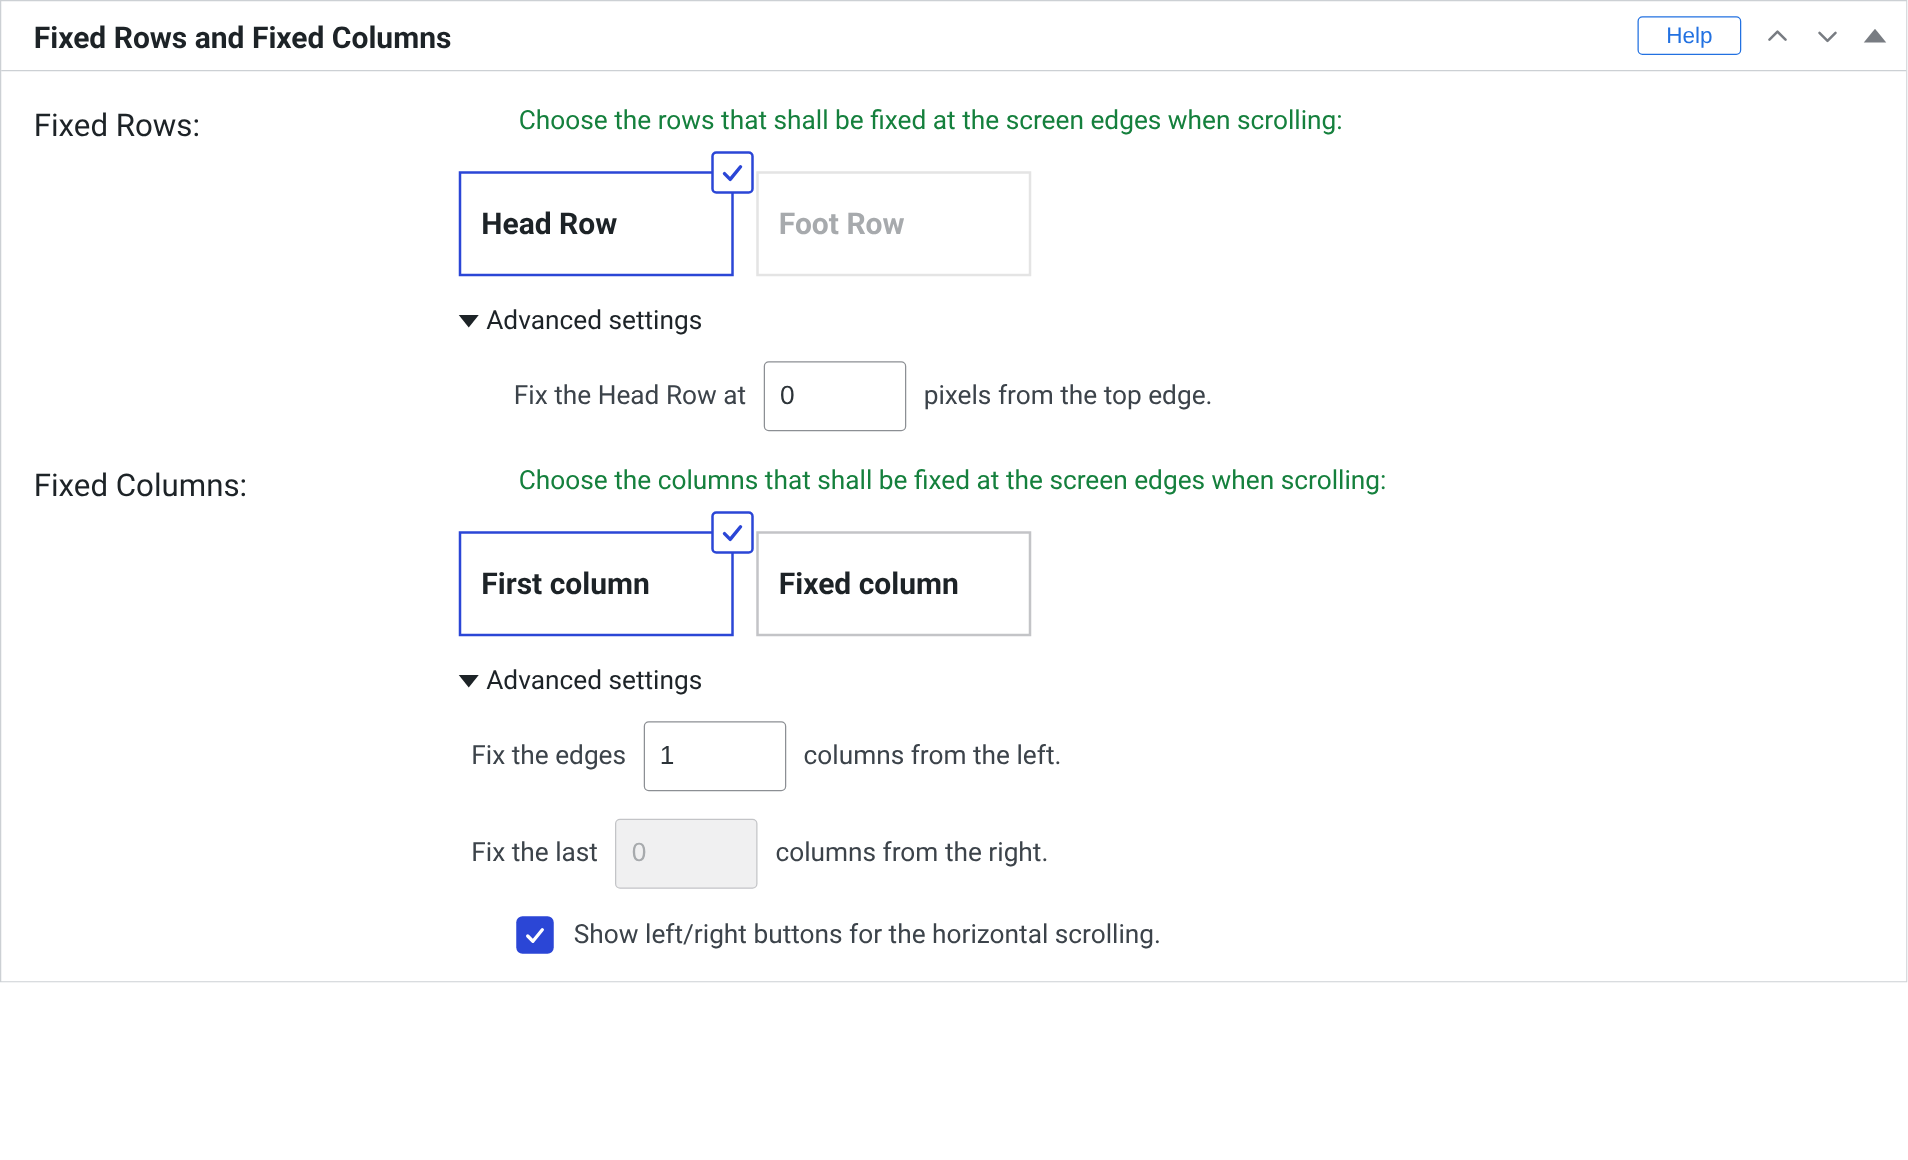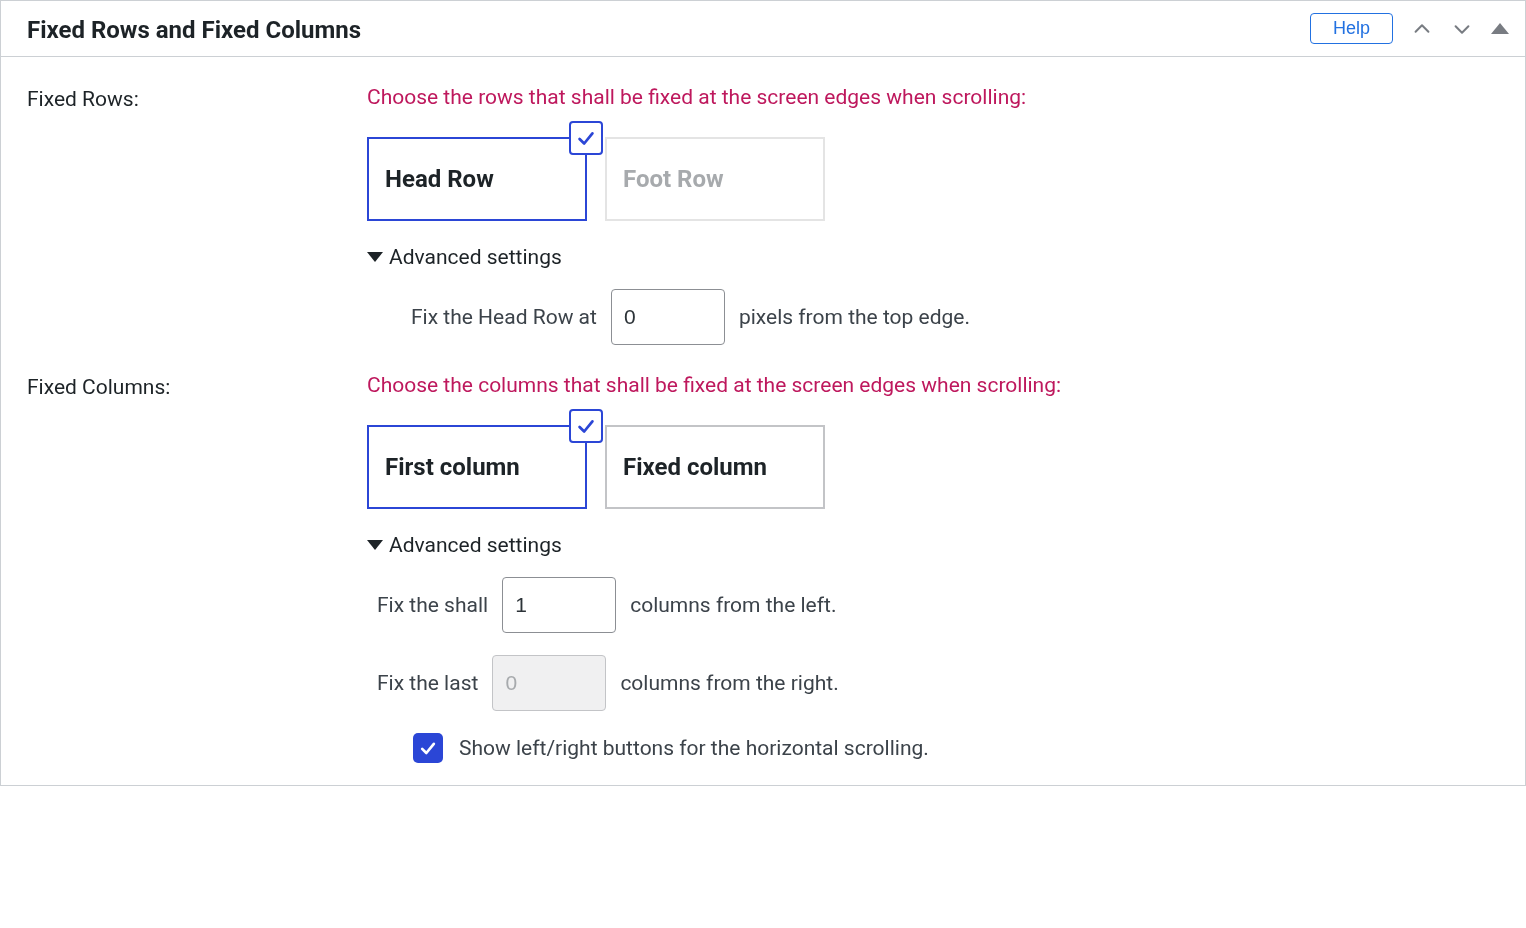--- a/index.html
+++ b/index.html
@@ -74,31 +74,32 @@
   }
   .row {
     display: flex;
     align-items: flex-start;
     margin-bottom: 28px;
   }
   .row:last-child { margin-bottom: 0; }
   .label-col {
     width: 340px;
     flex-shrink: 0;
-    font-size: 21px;
+    font-size: 25px;
     color: #1d2327;
     padding-top: 2px;
   }
   .content-col {
     flex: 1;
   }
   .desc {
     font-size: 21px;
-    color: #be185d;
+    color: #15803d;
     margin-bottom: 28px;
+    margin-left: 48px;
   }
   .toggle-group {
     display: flex;
     gap: 18px;
     margin-bottom: 24px;
   }
   .toggle-card {
     position: relative;
     border: 2px solid #c3c4c7;
     padding: 26px 16px;
@@ -294,21 +295,21 @@
           </div>
         </div>
 
         <div class="adv-toggle">
           <span class="tri-down-sm"></span>
           <span>Advanced settings</span>
         </div>
 
         <div class="adv-body">
           <div class="adv-line">
-            <span>Fix the shall</span>
+            <span>Fix the edges</span>
             <input class="num-input" type="text" value="1" style="">
             <span>columns from the left.</span>
           </div>
           <div class="adv-line">
             <span>Fix the last</span>
             <input class="num-input" type="text" disabled="" value="0" style="">
             <span>columns from the right.</span>
           </div>
           <div class="cb-line">
             <span class="cb-wrap">

